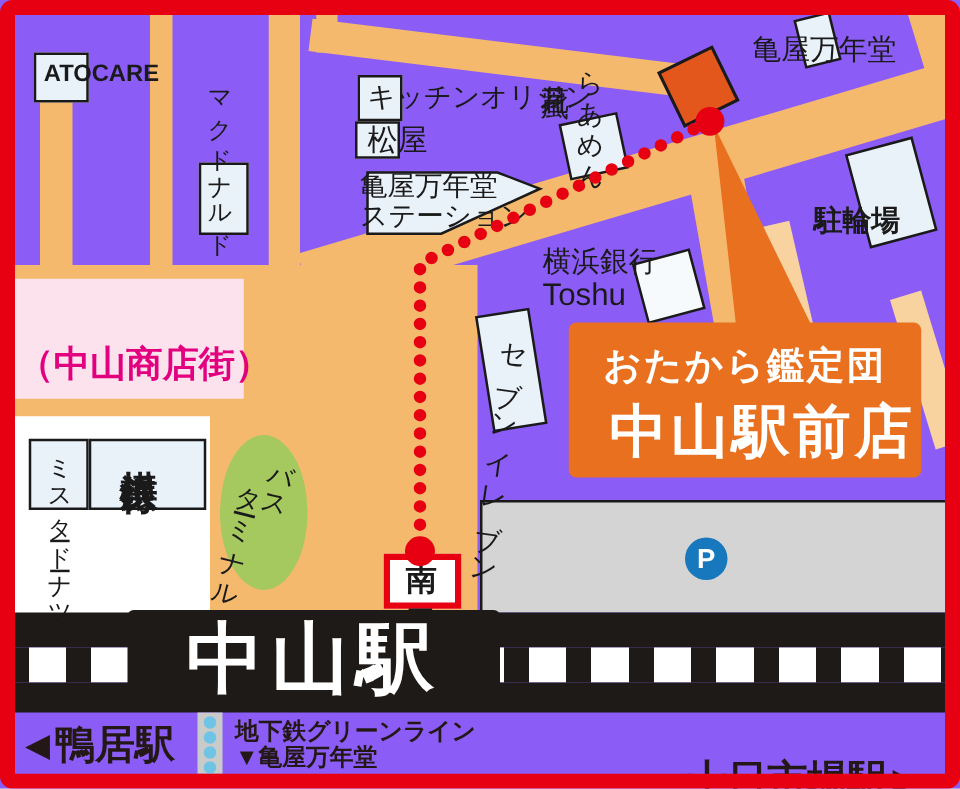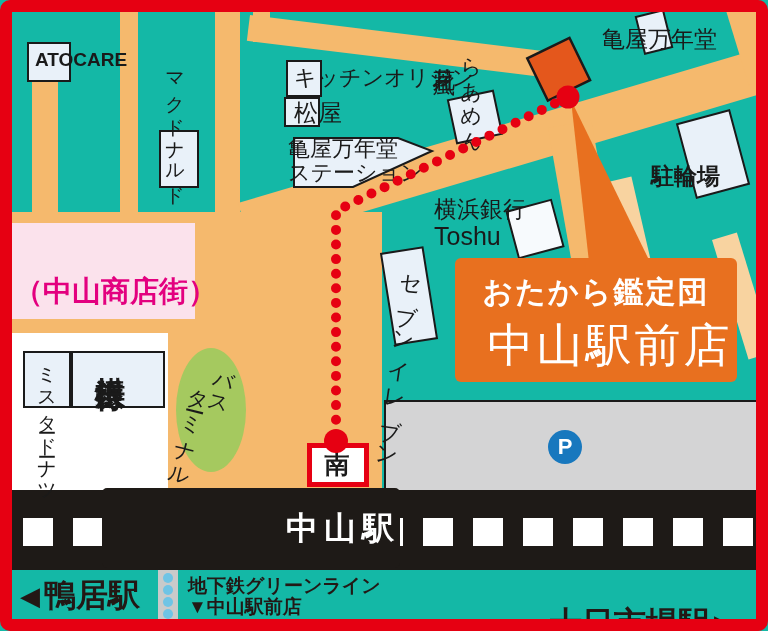--- a/index.html
+++ b/index.html
@@ -1,36 +1,36 @@
 <!DOCTYPE html>
 <html><head>
 <meta charset="utf-8">
 <style>
   html,body{margin:0;padding:0;background:#fff;}
-  .map{position:relative;width:768px;height:631px;background:#14b8a6;overflow:hidden;
+  .map{position:relative;width:768px;height:631px;background:#8b5cf6;overflow:hidden;
        font-family:"Liberation Sans","DejaVu Sans",sans-serif;color:#1A1A1A;}
   .street{position:absolute;background:#F5B96D;transform-origin:top left;z-index:1;}
   .street.light{background:#F8D3A0;}
   .block{position:absolute;z-index:1;}
   .bldg{position:absolute;background:#E9F1F9;border:2px solid #1A1A1A;box-sizing:border-box;z-index:4;}
   .lbl{position:absolute;z-index:5;font-weight:500;line-height:1.1;white-space:nowrap;color:#1A1A1A;}
   .v{writing-mode:vertical-rl;text-orientation:upright;}
   .heavy{font-weight:800;}
   svg{position:absolute;left:0;top:0;z-index:2;}
   svg.route{z-index:6;}
   .frame{position:absolute;inset:0;border:12px solid #E60012;border-radius:10px;z-index:10;pointer-events:none;}
   .pinkbox{position:absolute;left:12px;top:223px;width:183px;height:96px;background:#FBE2EC;z-index:5;}
   .pinkbox div{color:#E3007F;font-weight:800;white-space:nowrap;position:absolute;}
   .callout{position:absolute;left:455px;top:258px;width:282px;height:124px;background:#E8701F;
            border-radius:6px;z-index:5;text-align:center;color:#fff;}
   .south{position:absolute;left:307px;top:443px;width:62px;height:44px;background:#fff;
          border:5px solid #E60012;box-sizing:border-box;z-index:5;text-align:center;
          font-size:25px;font-weight:800;line-height:33px;letter-spacing:2px;}
   .stationbox{position:absolute;left:102px;top:488px;width:298px;height:80px;background:#1E1A17;
-              border-radius:5px;z-index:5;text-align:right;color:#fff;font-size:32px;font-weight:800;
+              border-radius:5px;z-index:5;text-align:center;color:#fff;font-size:62px;font-weight:800;
               line-height:80px;letter-spacing:6px;}
   .rail{position:absolute;left:12px;z-index:3;}
   .parking{position:absolute;left:384px;top:400px;width:373px;height:90px;background:#D4D4D5;
            border-top:2px solid #1A1A1A;border-left:2px solid #1A1A1A;box-sizing:border-box;z-index:1;}
   .pmark{position:absolute;left:548px;top:430px;width:34px;height:34px;background:#1878BE;border-radius:50%;
          z-index:5;color:#fff;text-align:center;font-weight:800;font-size:22px;line-height:34px;}
   .green{position:absolute;left:176px;top:348px;width:70px;height:124px;background:#A5C95F;border-radius:50%;z-index:4;}
   .busline{position:absolute;z-index:5;font-size:21px;font-weight:500;writing-mode:vertical-rl;
            text-orientation:upright;transform-origin:top left;letter-spacing:2px;}
   .bottomtxt{position:absolute;z-index:5;color:#231815;font-weight:800;display:flex;align-items:center;gap:4px;}
@@ -100,39 +100,39 @@
   </div>
 
   <div class="green"></div>
   <div class="busline" style="left:216px;top:354px;transform:rotate(14deg);">バス</div>
   <div class="busline" style="left:190px;top:372px;transform:rotate(14deg);">ターミナル</div>
 
   <div class="pmark">P</div>
 
   <div class="callout">
     <div style="margin-top:14px;font-size:30px;font-weight:800;letter-spacing:2px;">おたから鑑定団</div>
-    <div style="margin-top:2px;font-size:46px;font-weight:400;letter-spacing:3px;padding-left:28px;">中山駅前店</div>
+    <div style="margin-top:2px;font-size:46px;font-weight:700;letter-spacing:3px;padding-left:28px;">中山駅前店</div>
   </div>
 
   <div class="south">南口</div>
 
   <div class="stationbox">中山駅</div>
 
   <div class="bottomtxt" style="left:20px;top:574px;font-size:32px;">
     <span style="font-size:26px;">◀</span>
     <span>鴨居駅</span>
   </div>
   <div class="dotstrip">
     <i style="top:3px;"></i>
     <i style="top:15px;"></i>
     <i style="top:27px;"></i>
     <i style="top:39px;"></i>
   </div>
   <div class="lbl" style="left:188px;top:576px;font-size:19px;font-weight:800;color:#231815;">地下鉄グリーンライン</div>
-  <div class="lbl" style="left:188px;top:597px;font-size:19px;font-weight:800;color:#231815;">▼中山駅前店</div>
+  <div class="lbl" style="left:188px;top:597px;font-size:19px;font-weight:800;color:#231815;">▼亀屋万年堂</div>
   <div class="bottomtxt" style="left:550px;top:574px;font-size:32px;margin-top:28px;">
     <span>十日市場駅</span>
     <span style="font-size:26px;">▶</span>
   </div>
 
   <svg class="route" width="768" height="631">
     <path d="M568 97 L336 211 L336 424" fill="none" stroke="#E60012" stroke-width="10" stroke-linecap="round" stroke-dasharray="0 14.6"></path>
     <circle cx="336" cy="441" r="12" fill="#E60012"></circle>
     <circle cx="568" cy="97" r="11.5" fill="#E60012"></circle>
   </svg>

